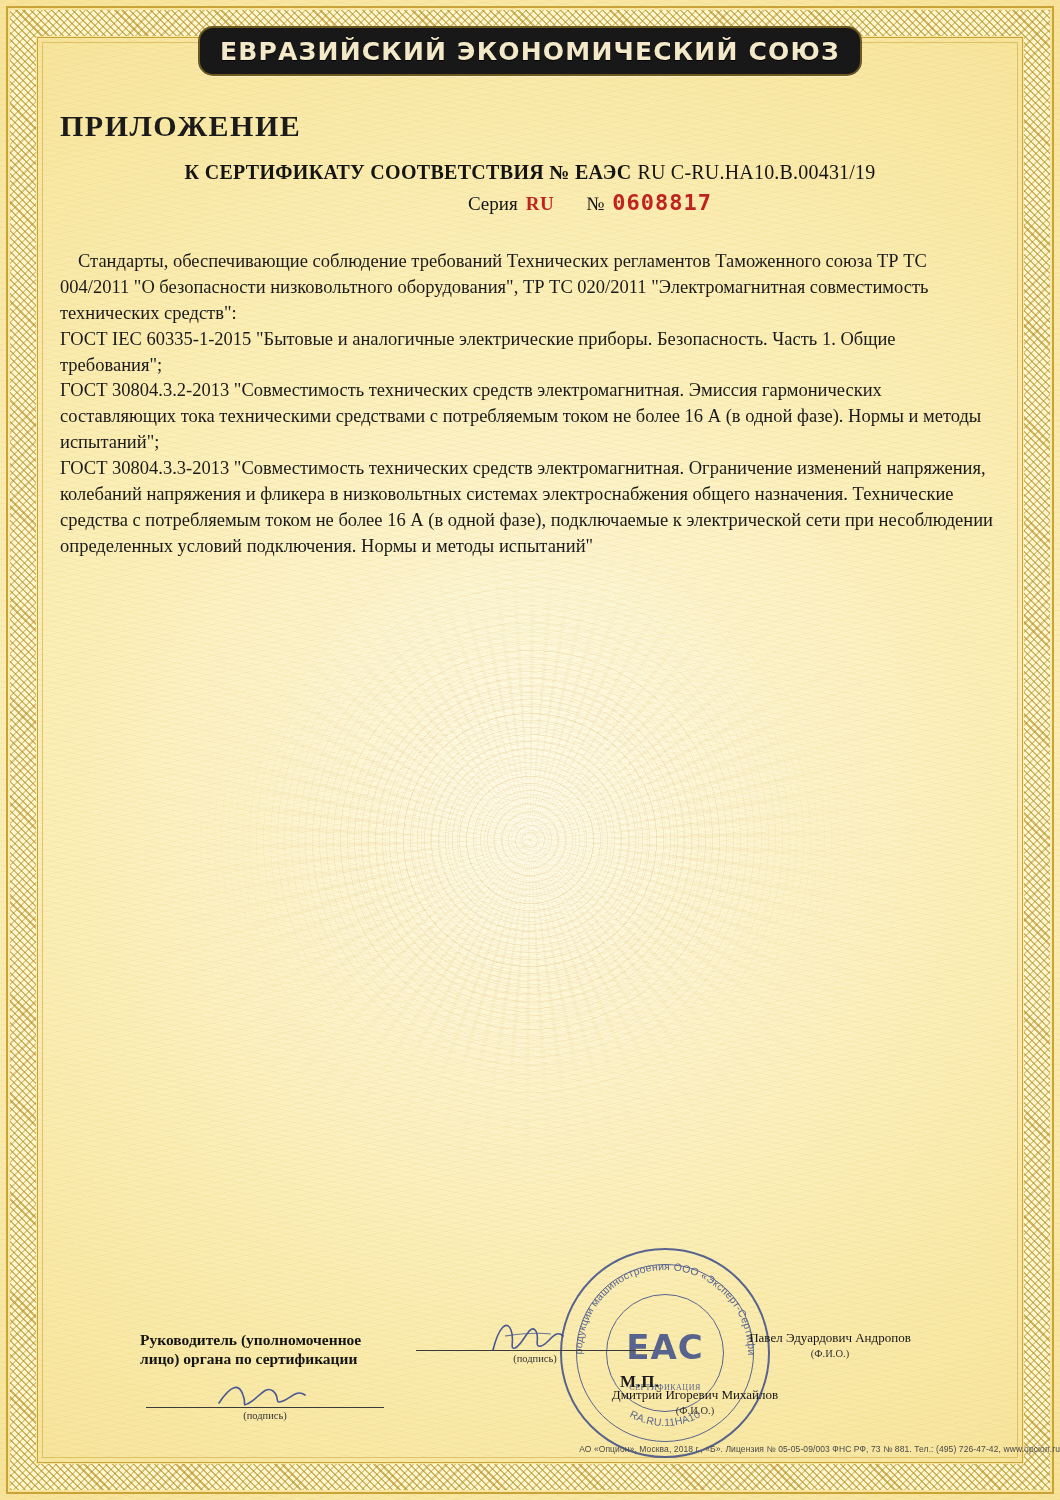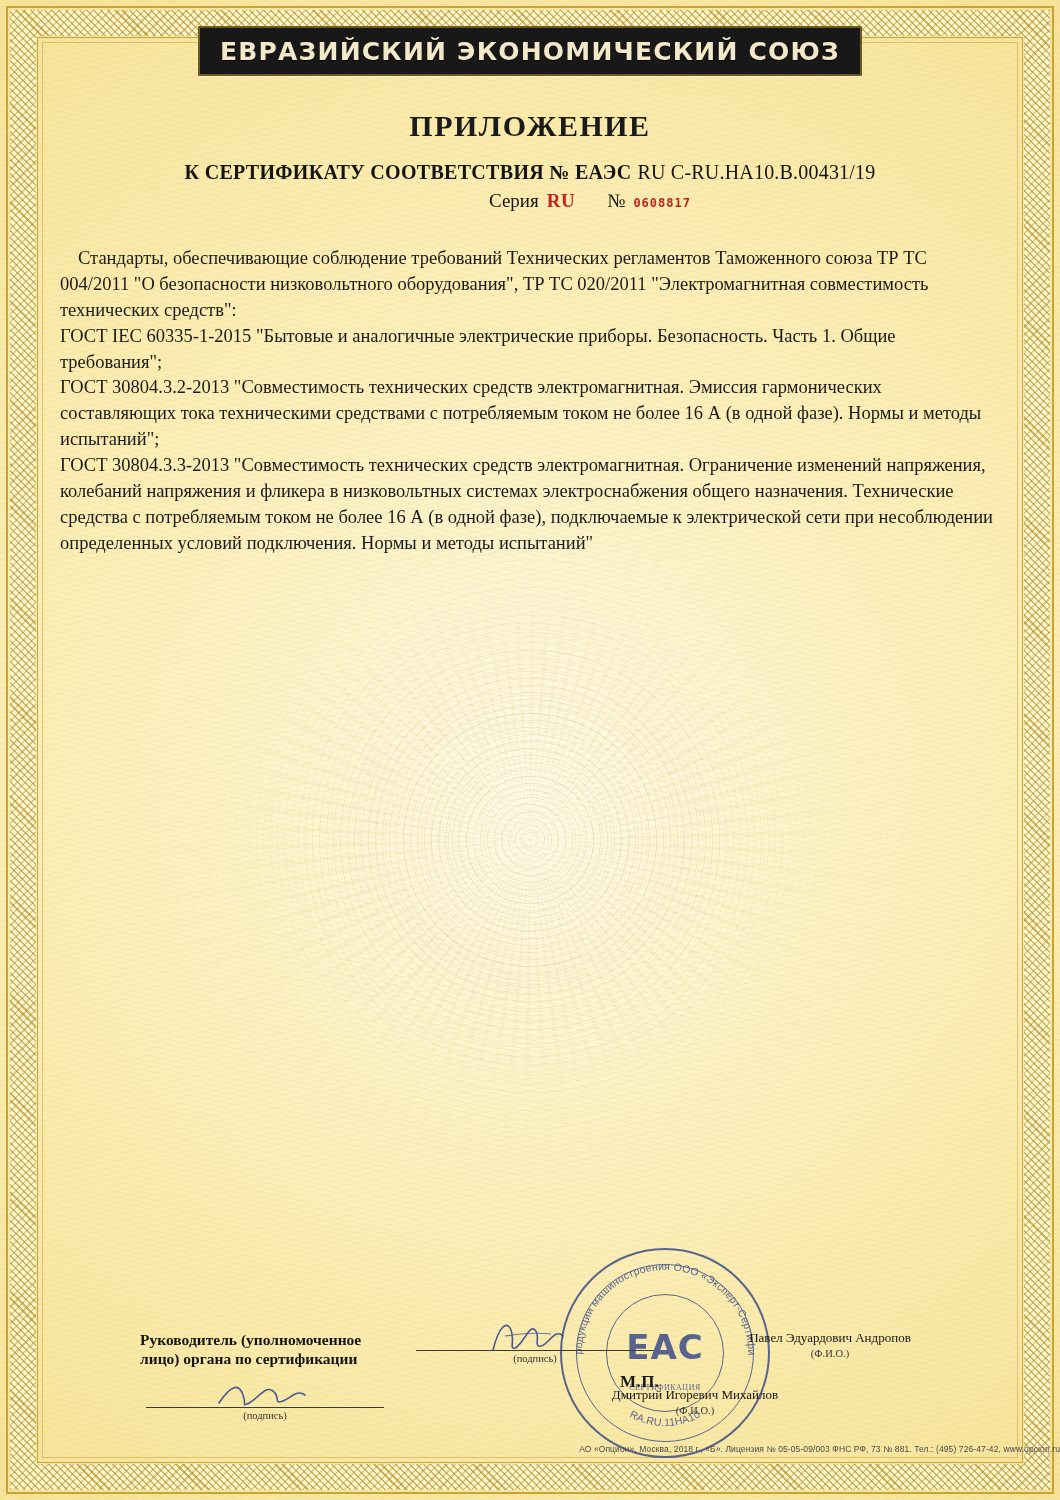--- a/index.html
+++ b/index.html
@@ -96,21 +96,21 @@
   
   .banner {
     position: absolute;
     left: 50%;
     top: 26px;
     transform: translateX(-50%);
     width: 660px;
     height: 46px;
     background: #181818;
     border: 2px solid #6d5a20;
-    border-radius: 1px;
+    border-radius: 15px;
     display: flex;
     align-items: center;
     justify-content: center;
     box-shadow: 0 1px 0 rgba(255,255,255,0.4);
   }
   .banner-text {
     color: #f3e9c8;
     font-family: "DejaVu Sans", sans-serif;
     font-weight: bold;
     font-size: 25px;
@@ -119,21 +119,20 @@
     text-shadow: 0 1px 0 #000;
   }
   
   .content {
     position: absolute;
     left: 60px;
     right: 60px;
     top: 95px;
   }
   .doc-title {
-    text-align: center;
     font-size: 30px;
     font-weight: bold;
     letter-spacing: 1.5px;
     color: #1b1b1b;
     margin: 14px 0 18px 0;
     font-family: "Liberation Serif", serif;
   }
   .cert-line {
     text-align: center;
     font-size: 20px;
@@ -163,21 +162,21 @@
   .series-row .series-val {
     color: #c0231f;
     font-weight: bold;
     letter-spacing: 0.5px;
   }
   .series-row .no-sign { color: #141414; margin-left: 24px; }
   .series-row .no-val {
     color: #c0231f;
     font-family: "DejaVu Sans Mono", monospace;
     font-weight: bold;
-    font-size: 12px;
+    font-size: 22px;
     letter-spacing: 1px;
   }
   .body-text {
     margin-top: 34px;
     font-size: 18.5px;
     line-height: 1.40;
     color: #1a1a1a;
     text-align: left;
   }
   .body-text p {

